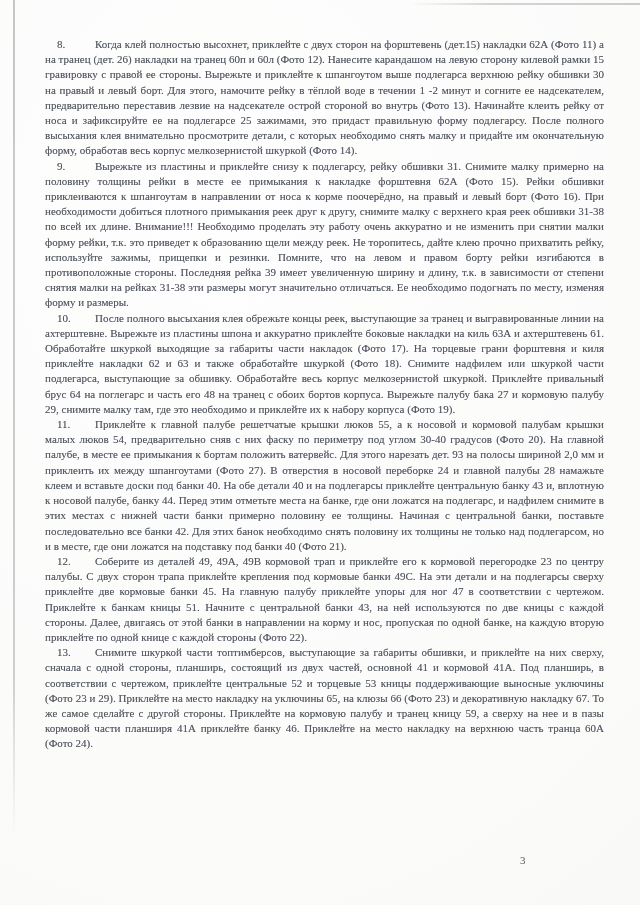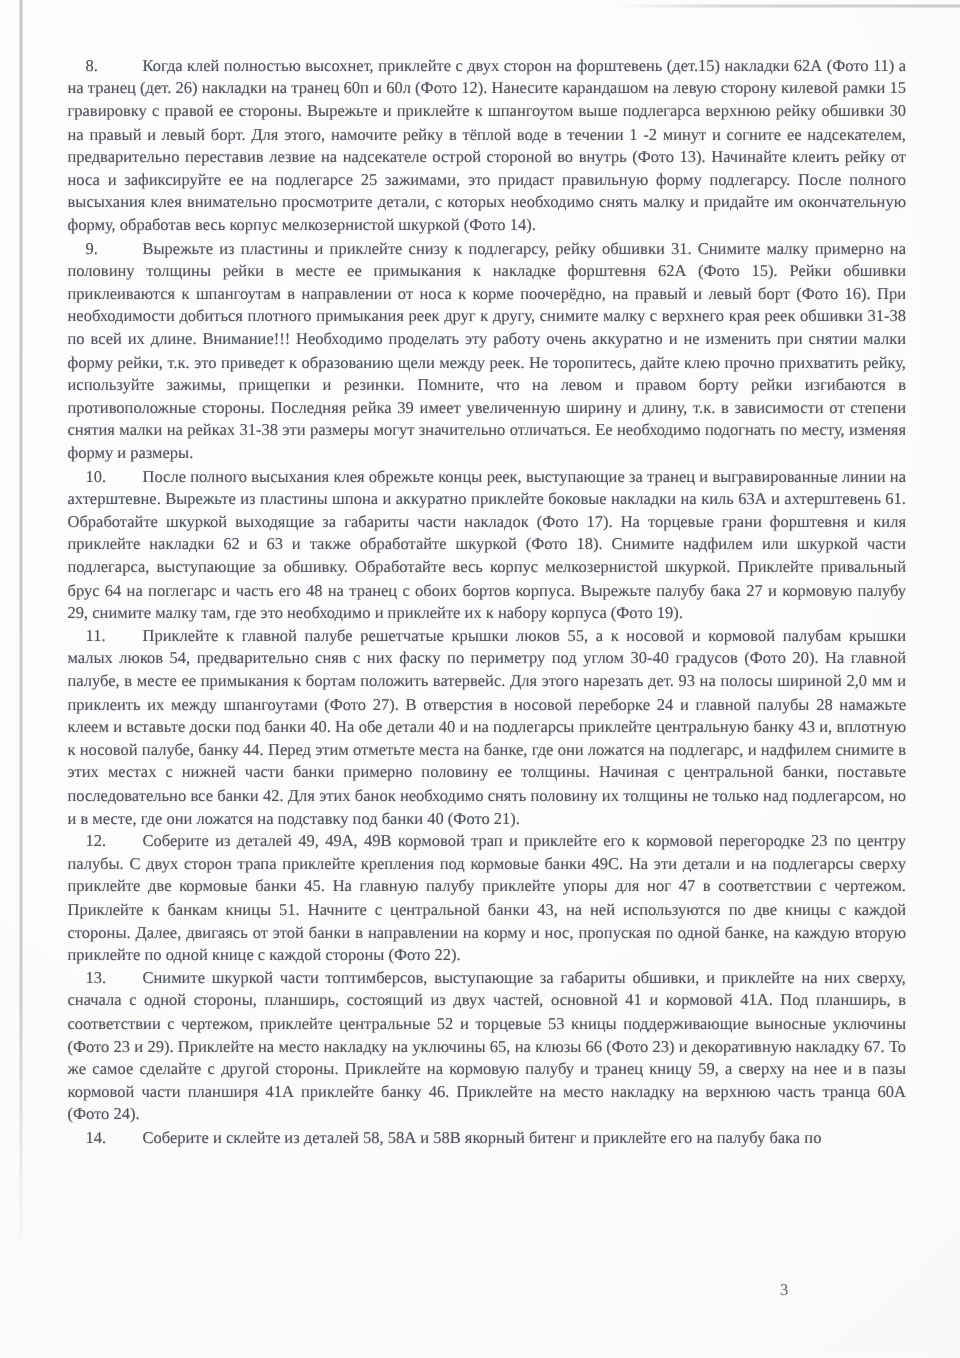--- a/index.html
+++ b/index.html
@@ -43,16 +43,15 @@
 <div class="scan">
   <div class="edge-v"></div>
   <div class="edge-h"></div>
   <div class="text-block">
       <p class="para"><span class="pnum">8.</span><span class="ptext">Когда клей полностью высохнет, приклейте с двух сторон на форштевень (дет.15) накладки 62А (Фото 11) а на транец (дет. 26) накладки на транец 60п и 60л (Фото 12). Нанесите карандашом на левую сторону килевой рамки 15 гравировку с правой ее стороны. Вырежьте и приклейте к шпангоутом выше подлегарса верхнюю рейку обшивки 30 на правый и левый борт. Для этого, намочите рейку в тёплой воде в течении 1 -2 минут и согните ее надсекателем, предварительно переставив лезвие на надсекателе острой стороной во внутрь (Фото 13). Начинайте клеить рейку от носа и зафиксируйте ее на подлегарсе 25 зажимами, это придаст правильную форму подлегарсу. После полного высыхания клея внимательно просмотрите детали, с которых необходимо снять малку и придайте им окончательную форму, обработав весь корпус мелкозернистой шкуркой (Фото 14).</span></p>
       <p class="para"><span class="pnum">9.</span><span class="ptext">Вырежьте из пластины и приклейте снизу к подлегарсу, рейку обшивки 31. Снимите малку примерно на половину толщины рейки в месте ее примыкания к накладке форштевня 62А (Фото 15). Рейки обшивки приклеиваются к шпангоутам в направлении от носа к корме поочерёдно, на правый и левый борт (Фото 16). При необходимости добиться плотного примыкания реек друг к другу, снимите малку с верхнего края реек обшивки 31-38 по всей их длине. Внимание!!! Необходимо проделать эту работу очень аккуратно и не изменить при снятии малки форму рейки, т.к. это приведет к образованию щели между реек. Не торопитесь, дайте клею прочно прихватить рейку, используйте зажимы, прищепки и резинки. Помните, что на левом и правом борту рейки изгибаются в противоположные стороны. Последняя рейка 39 имеет увеличенную ширину и длину, т.к. в зависимости от степени снятия малки на рейках 31-38 эти размеры могут значительно отличаться. Ее необходимо подогнать по месту, изменяя форму и размеры.</span></p>
       <p class="para"><span class="pnum">10.</span><span class="ptext">После полного высыхания клея обрежьте концы реек, выступающие за транец и выгравированные линии на ахтерштевне. Вырежьте из пластины шпона и аккуратно приклейте боковые накладки на киль 63А и ахтерштевень 61. Обработайте шкуркой выходящие за габариты части накладок (Фото 17). На торцевые грани форштевня и киля приклейте накладки 62 и 63 и также обработайте шкуркой (Фото 18). Снимите надфилем или шкуркой части подлегарса, выступающие за обшивку. Обработайте весь корпус мелкозернистой шкуркой. Приклейте привальный брус 64 на поглегарс и часть его 48 на транец с обоих бортов корпуса. Вырежьте палубу бака 27 и кормовую палубу 29, снимите малку там, где это необходимо и приклейте их к набору корпуса (Фото 19).</span></p>
       <p class="para"><span class="pnum">11.</span><span class="ptext">Приклейте к главной палубе решетчатые крышки люков 55, а к носовой и кормовой палубам крышки малых люков 54, предварительно сняв с них фаску по периметру под углом 30-40 градусов (Фото 20). На главной палубе, в месте ее примыкания к бортам положить ватервейс. Для этого нарезать дет. 93 на полосы шириной 2,0 мм и приклеить их между шпангоутами (Фото 27). В отверстия в носовой переборке 24 и главной палубы 28 намажьте клеем и вставьте доски под банки 40. На обе детали 40 и на подлегарсы приклейте центральную банку 43 и, вплотную к носовой палубе, банку 44. Перед этим отметьте места на банке, где они ложатся на подлегарс, и надфилем снимите в этих местах с нижней части банки примерно половину ее толщины. Начиная с центральной банки, поставьте последовательно все банки 42. Для этих банок необходимо снять половину их толщины не только над подлегарсом, но и в месте, где они ложатся на подставку под банки 40 (Фото 21).</span></p>
       <p class="para"><span class="pnum">12.</span><span class="ptext">Соберите из деталей 49, 49А, 49В кормовой трап и приклейте его к кормовой перегородке 23 по центру палубы. С двух сторон трапа приклейте крепления под кормовые банки 49С. На эти детали и на подлегарсы сверху приклейте две кормовые банки 45. На главную палубу приклейте упоры для ног 47 в соответствии с чертежом. Приклейте к банкам кницы 51. Начните с центральной банки 43, на ней используются по две кницы с каждой стороны. Далее, двигаясь от этой банки в направлении на корму и нос, пропуская по одной банке, на каждую вторую приклейте по одной книце с каждой стороны (Фото 22).</span></p>
       <p class="para"><span class="pnum">13.</span><span class="ptext">Снимите шкуркой части топтимберсов, выступающие за габариты обшивки, и приклейте на них сверху, сначала с одной стороны, планширь, состоящий из двух частей, основной 41 и кормовой 41А. Под планширь, в соответствии с чертежом, приклейте центральные 52 и торцевые 53 кницы поддерживающие выносные уключины (Фото 23 и 29). Приклейте на место накладку на уключины 65, на клюзы 66 (Фото 23) и декоративную накладку 67. То же самое сделайте с другой стороны. Приклейте на кормовую палубу и транец кницу 59, а сверху на нее и в пазы кормовой части планширя 41А приклейте банку 46. Приклейте на место накладку на верхнюю часть транца 60А (Фото 24).</span></p>
-      <p class="para"><span class="pnum">14.</span><span class="ptext">Соберите и склейте из деталей 58, 58А и 58В якорный битенг и приклейте его на палубу бака по</span></p>
     </div>
   <div class="page-number">3</div>
 </div>
 
 </body></html>

